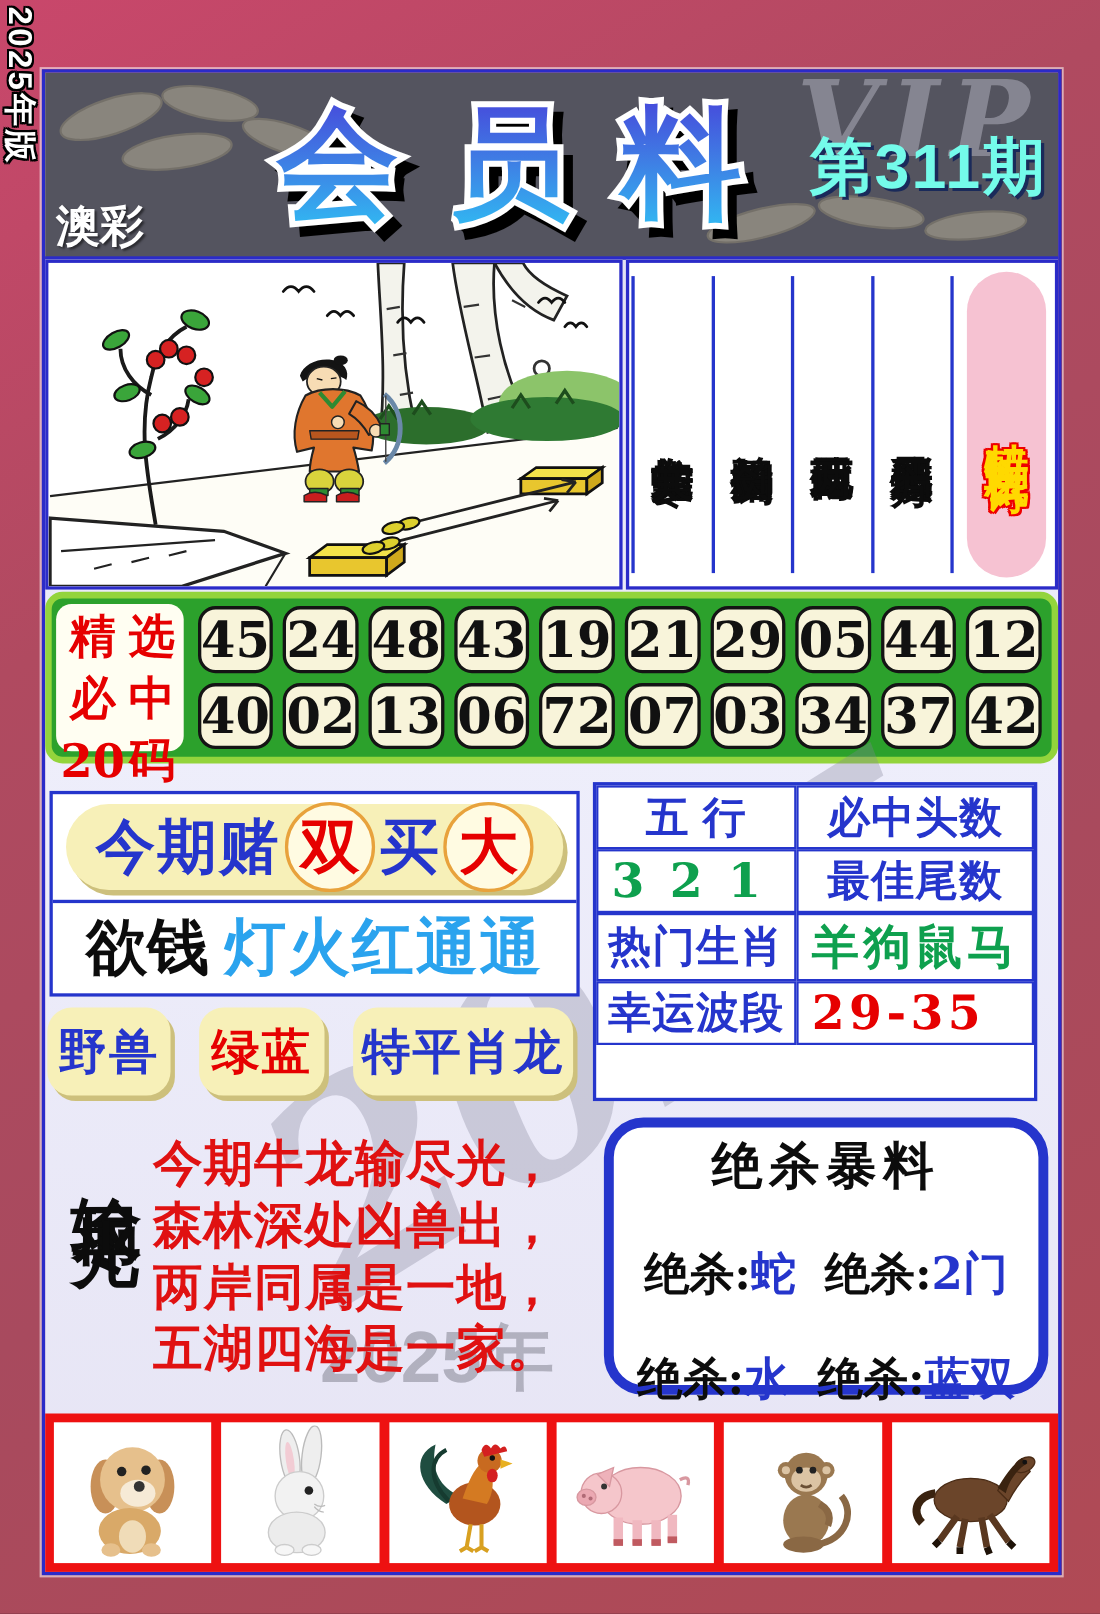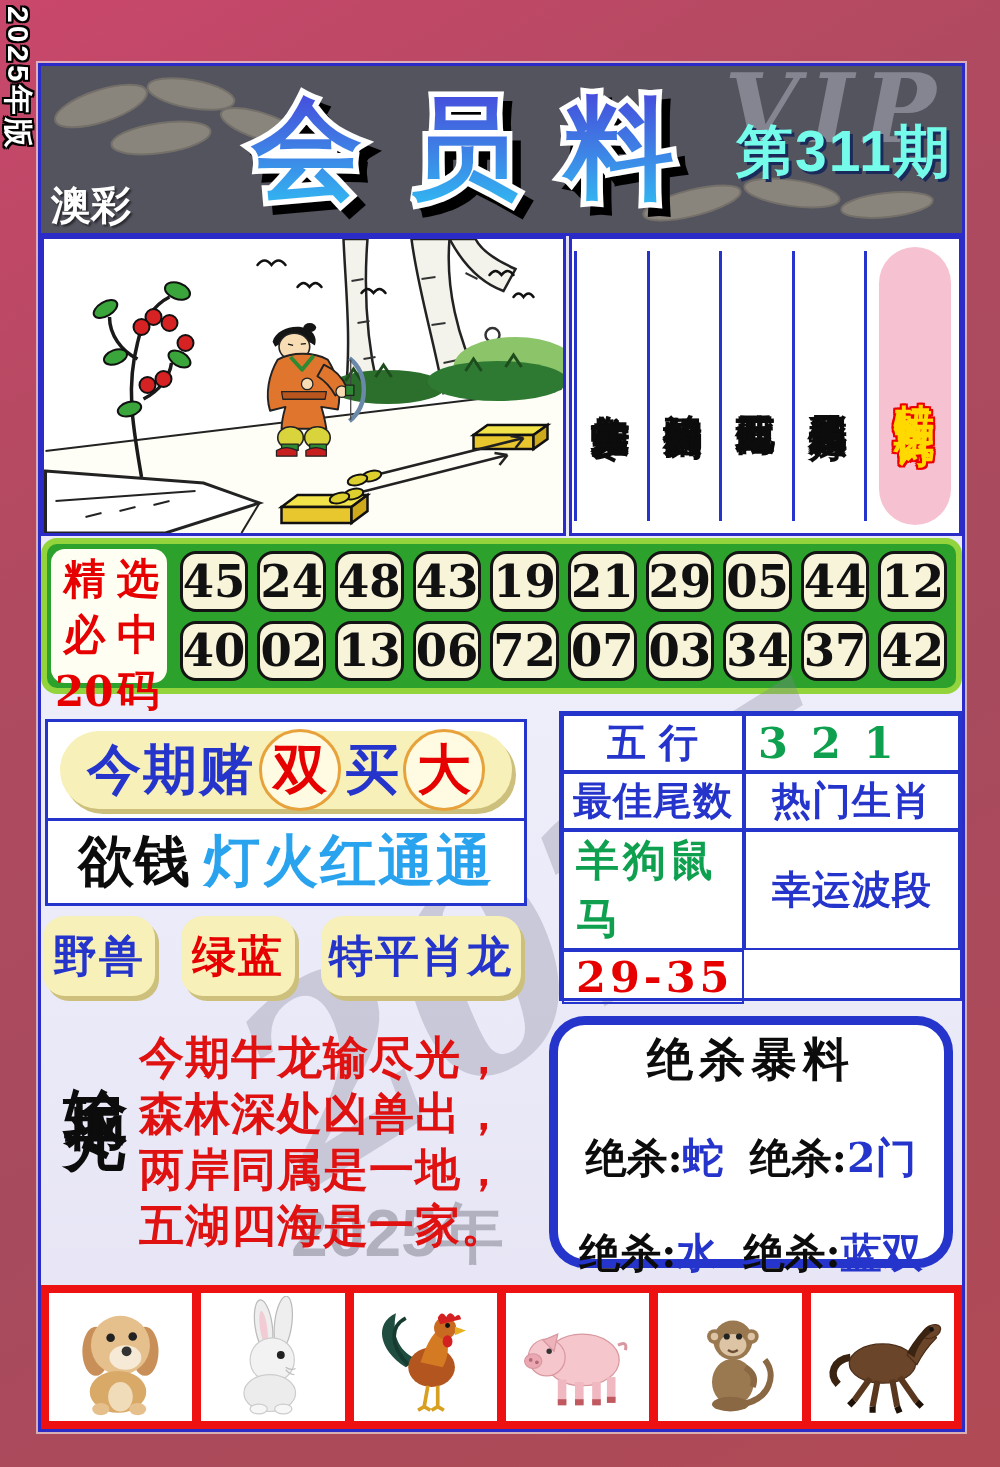--- a/index.html
+++ b/index.html
@@ -70,21 +70,21 @@
   .bet-mid{font-weight:900;font-size:54px;color:#2535cc;}
   .bet-row2{height:82px;display:flex;align-items:center;justify-content:center;gap:14px;}
   .yq-label{font-weight:900;font-size:56px;color:#0c0c0c;}
   .yq-value{font-weight:900;font-size:56px;color:#2aa3ee;letter-spacing:2px;}
   .btn{position:absolute;top:222px;height:80px;background:#f7f0b8;border-radius:22px;box-shadow:4px 5px 0 #cdc07c;
         display:flex;align-items:center;justify-content:center;font-weight:900;font-size:44px;letter-spacing:2px;}
   .btn-1{left:2px;width:112px;}
   .btn-2{left:140px;width:114px;}
   .btn-3{left:280px;width:200px;}
   .blue{color:#2535cc;} .red{color:#e60000;} .green{color:#0ea04e;}
-  .info-table{position:absolute;left:518px;top:17px;width:398px;height:284px;border:3px solid #2535cc;background:#fff;
+  .info-table{position:absolute;left:498px;top:17px;width:398px;height:284px;border:3px solid #2535cc;background:#fff;
         display:grid;grid-template-columns:182px 1fr;grid-template-rows:repeat(5,1fr);}
   .it-cell{border:2px solid #2535cc;display:flex;align-items:center;}
   .it-label{justify-content:center;font-weight:900;font-size:39px;color:#2535cc;letter-spacing:1px;}
   .it-value{padding-left:12px;font-weight:900;font-size:43px;letter-spacing:4px;font-family:"DejaVu Serif",serif;}
   .sjg-title{position:absolute;left:12px;top:342px;writing-mode:vertical-rl;text-orientation:upright;
         font-family:"DejaVu Serif",serif;font-weight:900;font-size:64px;color:#0c0c0c;letter-spacing:10px;}
   .sjg-poem{position:absolute;left:98px;top:336px;width:420px;font-family:"DejaVu Serif",serif;font-weight:900;
         font-size:45px;line-height:56px;color:#e01111;letter-spacing:1px;white-space:nowrap;}
   .kill-panel{position:absolute;left:508px;top:322px;width:386px;height:226px;border:9px solid #2535cc;border-radius:36px;
         background:#fff;display:flex;flex-direction:column;align-items:center;justify-content:space-evenly;padding:4px 0;}
@@ -293,20 +293,21 @@
           <span class="yq-value">灯火红通通</span>
         </div>
       </div>
 
       <div class="btn btn-1 blue">野兽</div>
       <div class="btn btn-2 red">绿蓝</div>
       <div class="btn btn-3 blue">特平肖龙</div>
 
       <div class="info-table">
         <div class="it-cell it-label">五 行</div>
+        <div class="it-cell it-label">必中头数</div>
         <div class="it-cell it-value green">3 2 1</div>
         <div class="it-cell it-label">最佳尾数</div>
         <div class="it-cell it-label">热门生肖</div>
         <div class="it-cell it-value green">羊狗鼠马</div>
         <div class="it-cell it-label">幸运波段</div>
         <div class="it-cell it-value red">29-35</div>
       </div>
 
       <div class="sjg-title">输尽光</div>
       <div class="sjg-poem">

